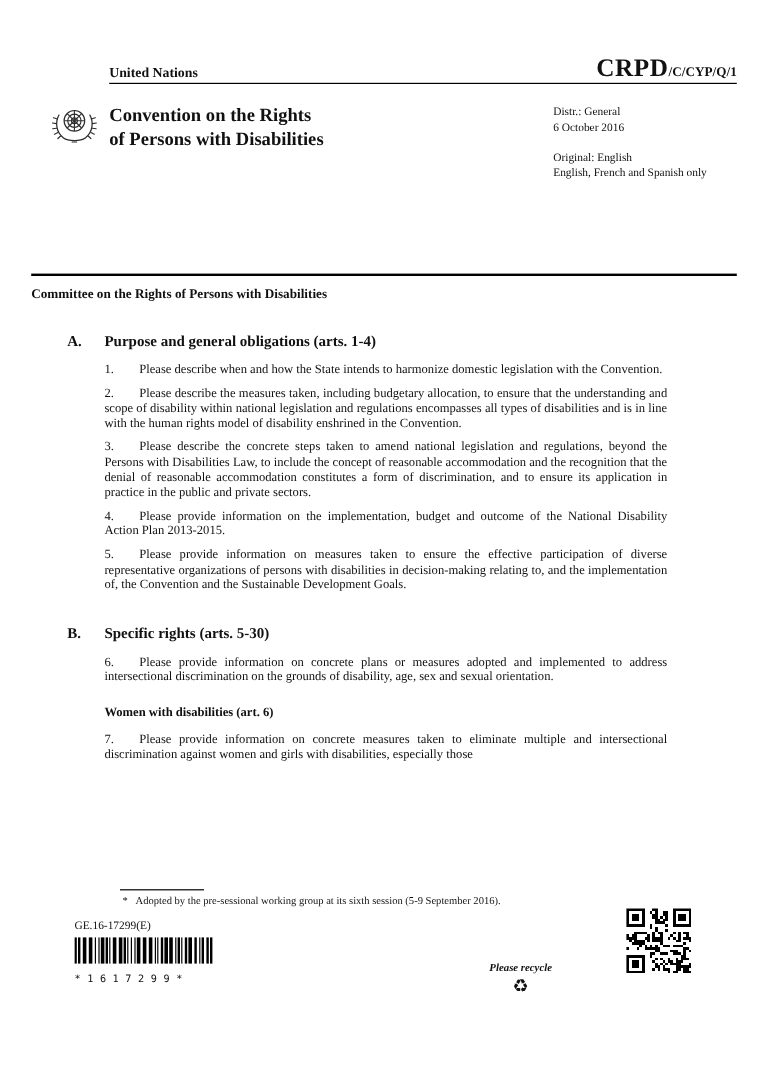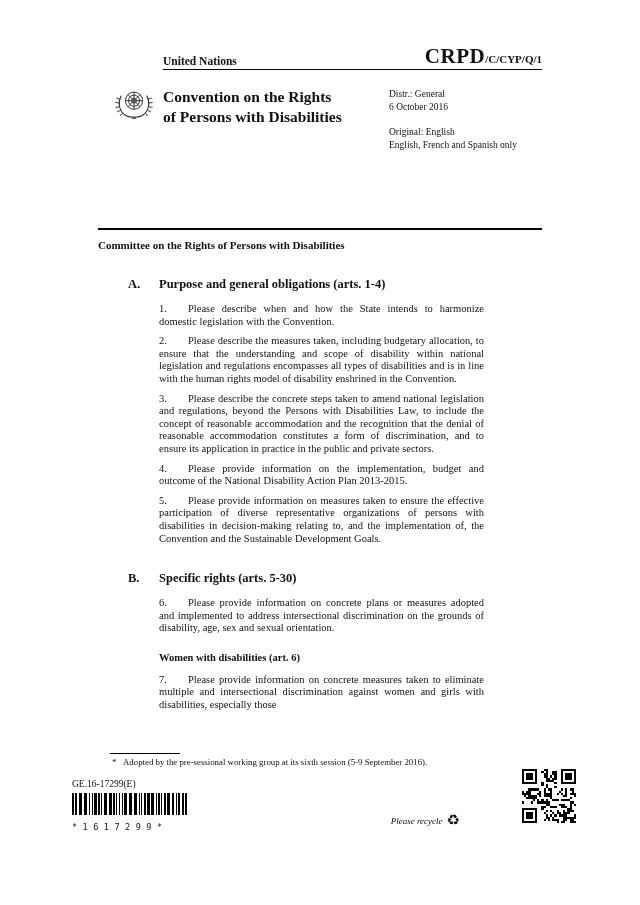--- a/index.html
+++ b/index.html
@@ -1,19 +1,19 @@
 <!DOCTYPE html>
 <html><head>
 <meta charset="utf-8">
 <style>
   * { margin:0; padding:0; box-sizing:border-box; }
   html,body { background:#ffffff; }
   body { font-family:"Liberation Serif", serif; color:#111; }
   .page { width:640px; height:905px; background:#fff; position:relative; overflow:hidden; }
-  .content { padding:0 98px; }
+  .content { padding:0 26px; }
 
   
   .header-top { display:flex; justify-content:space-between; align-items:flex-end;
     margin:46px 0 0 65px; border-bottom:1px solid #000; padding-bottom:2px; }
   .un-org { font-weight:bold; font-size:11.5px; }
   .doc-symbol { font-weight:bold; line-height:1; }
   .doc-symbol .big { font-size:21px; letter-spacing:.5px; }
   .doc-symbol .small { font-size:11px; }
 
   .header-main { display:flex; margin-top:11px; }
@@ -32,30 +32,30 @@
   .section-heading { font-weight:bold; font-size:12.5px; margin:26px 58px 0 30px; display:flex; }
   .section-letter { width:31px; flex:none; }
 
   .para { font-size:10.5px; line-height:12.6px; text-align:justify; margin:7px 58px 0 61px; }
   .section-heading + .para, .subheading + .para { margin-top:11px; }
   .pnum { display:inline-block; width:29px; }
 
   .subheading { font-weight:bold; font-size:10.5px; margin:17px 58px 0 61px; }
 
   
-  .footer { position:absolute; left:72px; right:62px; top:741px;margin-top:12px; }
+  .footer { position:absolute; left:62px; right:62px; top:741px; }
   .fn-rule { width:70px; border-top:1px solid #000; margin-left:38px; }
   .footnote { font-size:8.8px; margin:3px 120px 0 40px; }
   .footnote .mark { display:inline-block; width:11px; }
   .ge { font-size:9.5px; margin-top:12px; }
   .barcode-wrap { margin-top:4px; width:130px; }
   .barcode-text { font-family:"DejaVu Sans Mono", monospace; font-size:8.5px;
     letter-spacing:5.5px; margin-top:1px; white-space:nowrap; }
   .recycle { position:absolute; right:118px; top:60px; display:flex; align-items:center; gap:4px;
-    font-weight:normal; font-style:italic; font-size:9px; }
+    font-weight:bold; font-style:italic; font-size:9px;flex-direction:column; }
   .recycle-glyph { font-style:normal; font-family:"DejaVu Sans", sans-serif; font-size:15px; line-height:1; }
   .qr { position:absolute; right:2px; top:16px; }
 </style>
 </head>
 <body>
 
 <div class="page">
   <div class="content">
 
     <div class="header-top">

